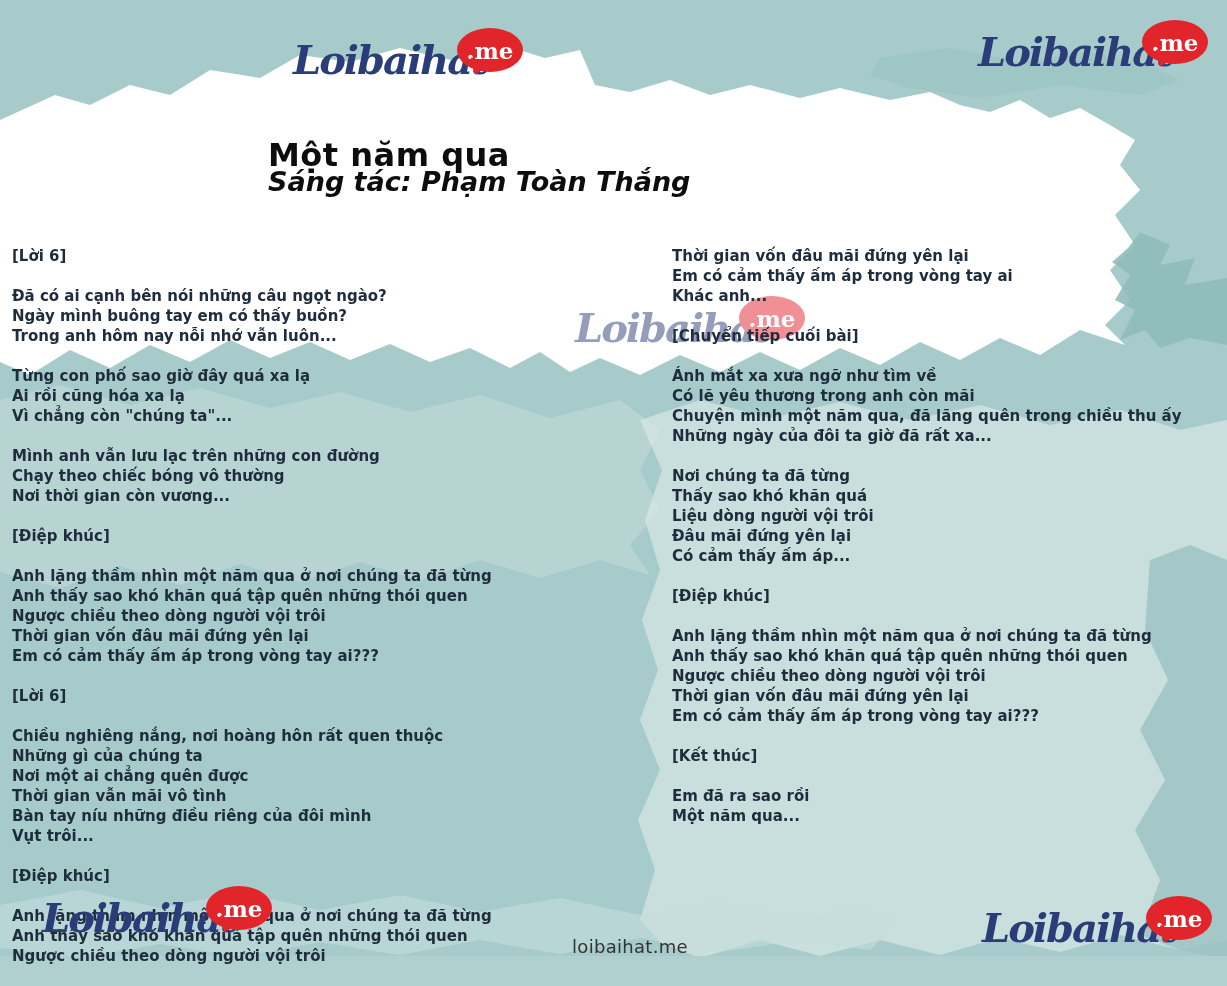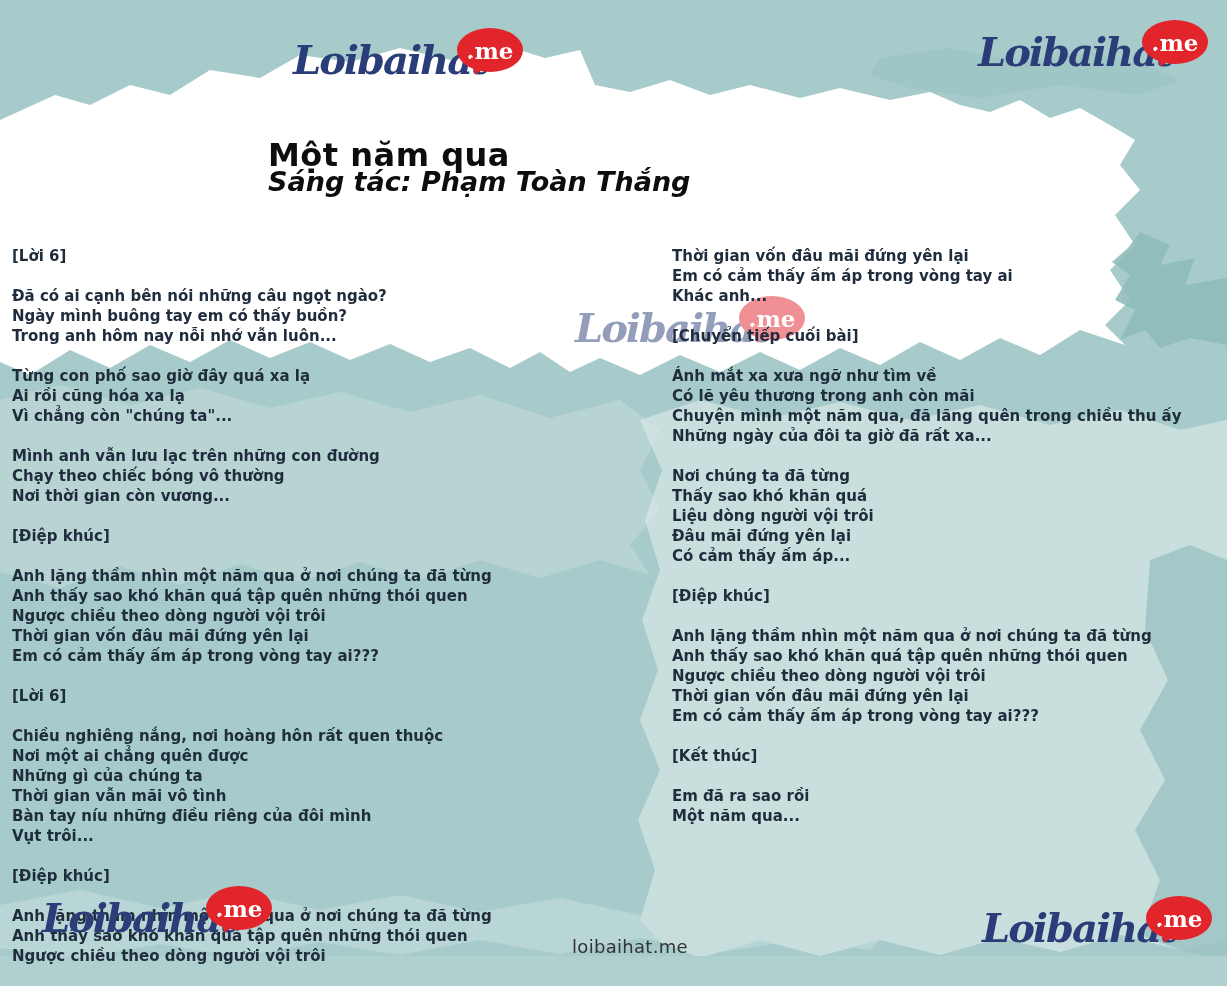--- a/index.html
+++ b/index.html
@@ -140,22 +140,22 @@
     <div class="line">&nbsp;</div>
     <div class="line">Anh lặng thầm nhìn một năm qua ở nơi chúng ta đã từng</div>
     <div class="line">Anh thấy sao khó khăn quá tập quên những thói quen</div>
     <div class="line">Ngược chiều theo dòng người vội trôi</div>
     <div class="line">Thời gian vốn đâu mãi đứng yên lại</div>
     <div class="line">Em có cảm thấy ấm áp trong vòng tay ai???</div>
     <div class="line">&nbsp;</div>
     <div class="line">[Lời 6]</div>
     <div class="line">&nbsp;</div>
     <div class="line">Chiều nghiêng nắng, nơi hoàng hôn rất quen thuộc</div>
+    <div class="line">Những gì của chúng ta</div>
     <div class="line">Nơi một ai chẳng quên được</div>
-    <div class="line">Những gì của chúng ta</div>
     <div class="line">Thời gian vẫn mãi vô tình</div>
     <div class="line">Bàn tay níu những điều riêng của đôi mình</div>
     <div class="line">Vụt trôi...</div>
     <div class="line">&nbsp;</div>
     <div class="line">[Điệp khúc]</div>
     <div class="line">&nbsp;</div>
     <div class="line">Anh lặng thầm nhìn một năm qua ở nơi chúng ta đã từng</div>
     <div class="line">Anh thấy sao khó khăn quá tập quên những thói quen</div>
     <div class="line">Ngược chiều theo dòng người vội trôi</div>
   </div>

